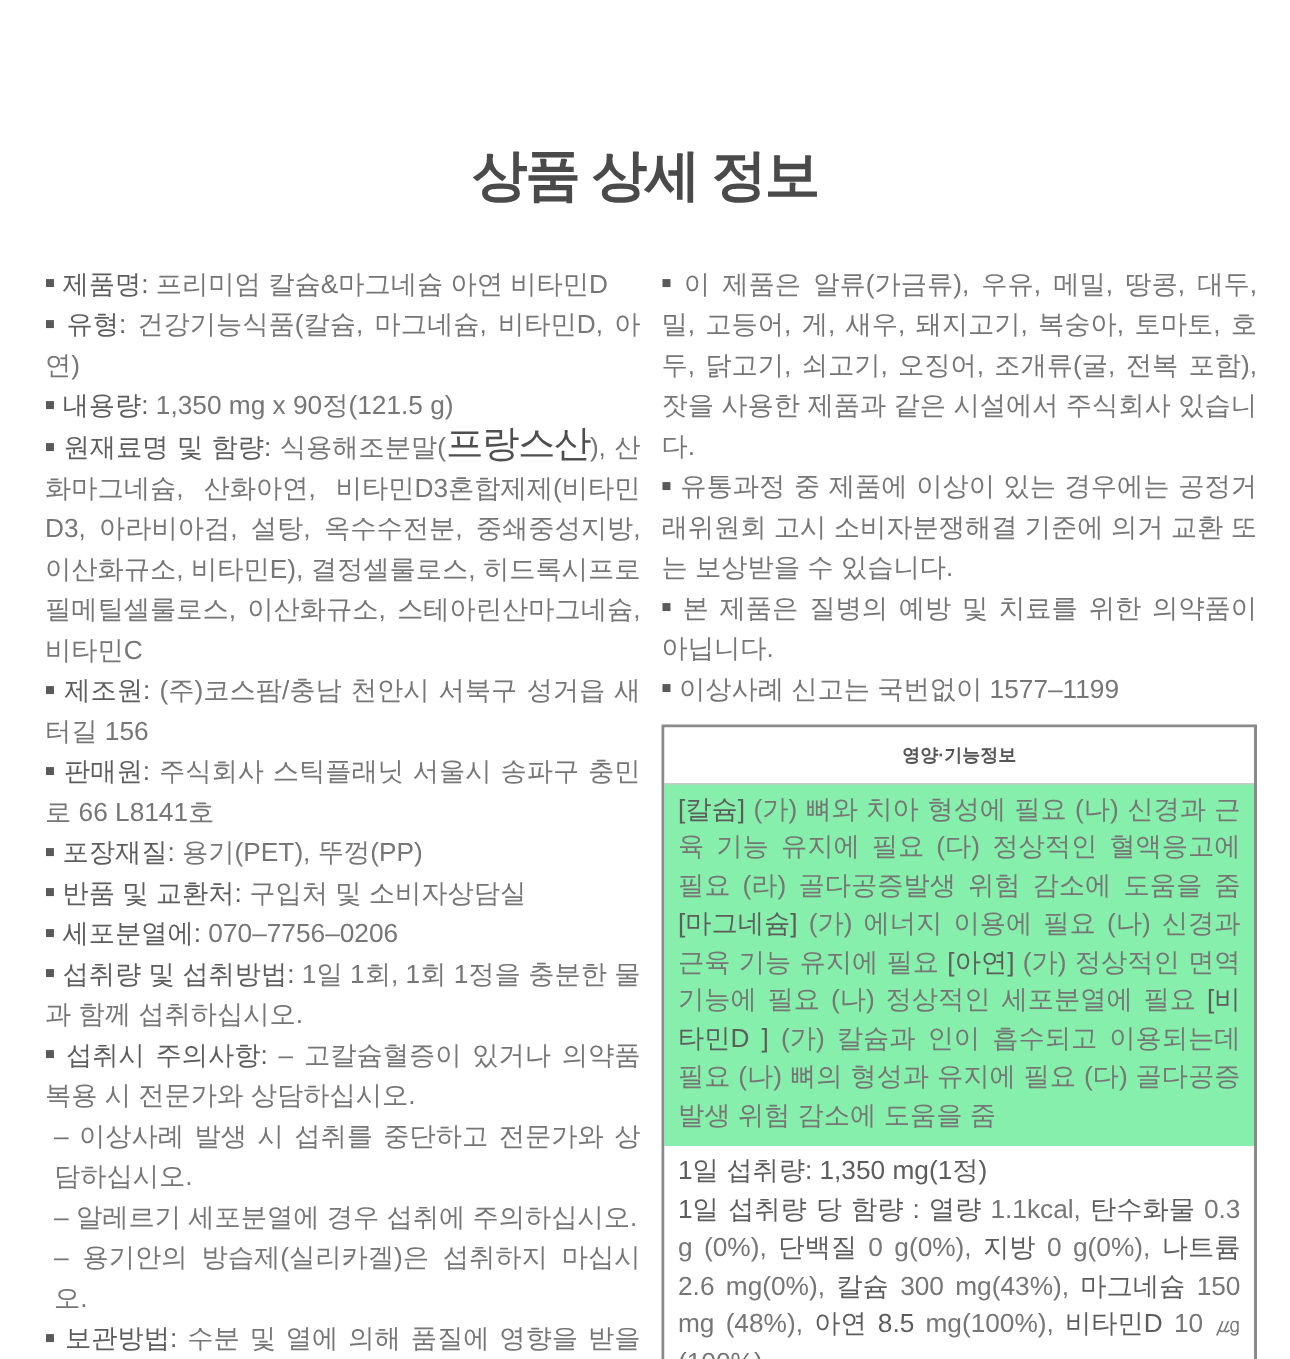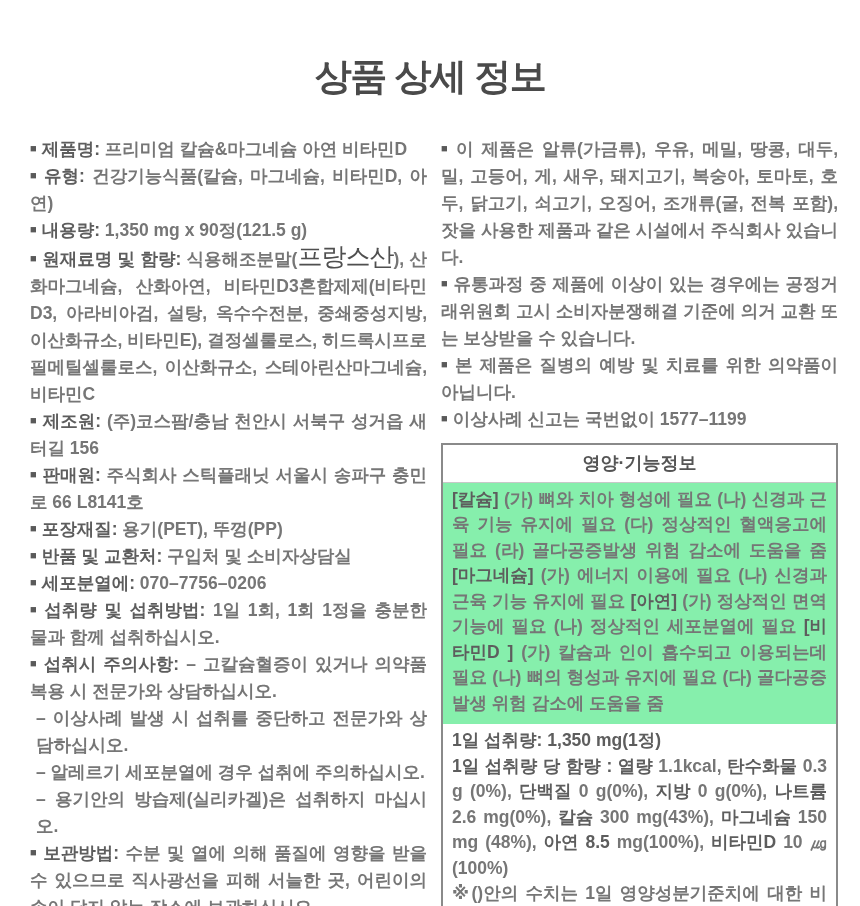--- a/index.html
+++ b/index.html
@@ -13,21 +13,21 @@
     position: relative;
     overflow: hidden;
     font-family: "Liberation Sans", "DejaVu Sans", sans-serif;
     color: #767676;
   }
   .page {
     width: 100%;
     height: 100%;
   }
   h1.page-title {
-    margin: 52px 0 34px 0;
+    margin: 92px 0 34px 0;
     text-align: center;
     font-size: 37px;
     font-weight: bold;
     color: #4a4a4a;
     letter-spacing: -1.5px;
   }
   .columns {
     display: flex;
     margin: 0 22px 0 30px;
     gap: 14px;
@@ -47,44 +47,44 @@
     padding-left: 6px;
   }
   .bullet-mark {
     font-size: 11px;
     vertical-align: 3px;
     margin-right: 5px;
     color: #5a5a5a;
     line-height: 0;
   }
   .run.b {
-    font-weight: bold;
+    font-weight: normal;
     color: #5d5d5d;
   }
   .run.n {
-    font-weight: bold;
+    font-weight: normal;
   }
   .run.big {
     font-weight: normal;
     font-size: 25px;
     color: #4f4f4f;
     letter-spacing: -1px;
     line-height: 1;
   }
   .info-table {
     margin-top: 10px;
     border: 2px solid #8a8a8a;
     font-size: 17.5px;
     line-height: 25.5px;
     color: #767676;
   }
   .t-header {
     text-align: center;
     font-weight: bold;
-    font-size: 18px;
+    font-size: 12px;
     color: #555555;
     padding: 6px 4px 5px 4px;
     background: #ffffff;
   }
   .t-gray {
     background: #86efac;
     padding: 4px 9px 8px 9px;
     border-top: 1px solid #c8c8c8;
   }
   .t-white {

